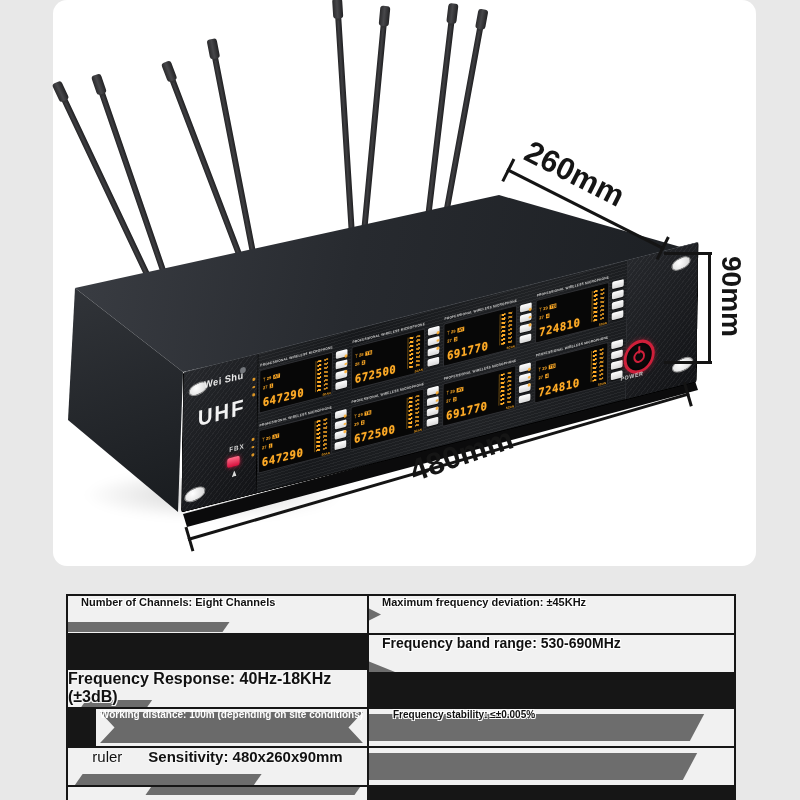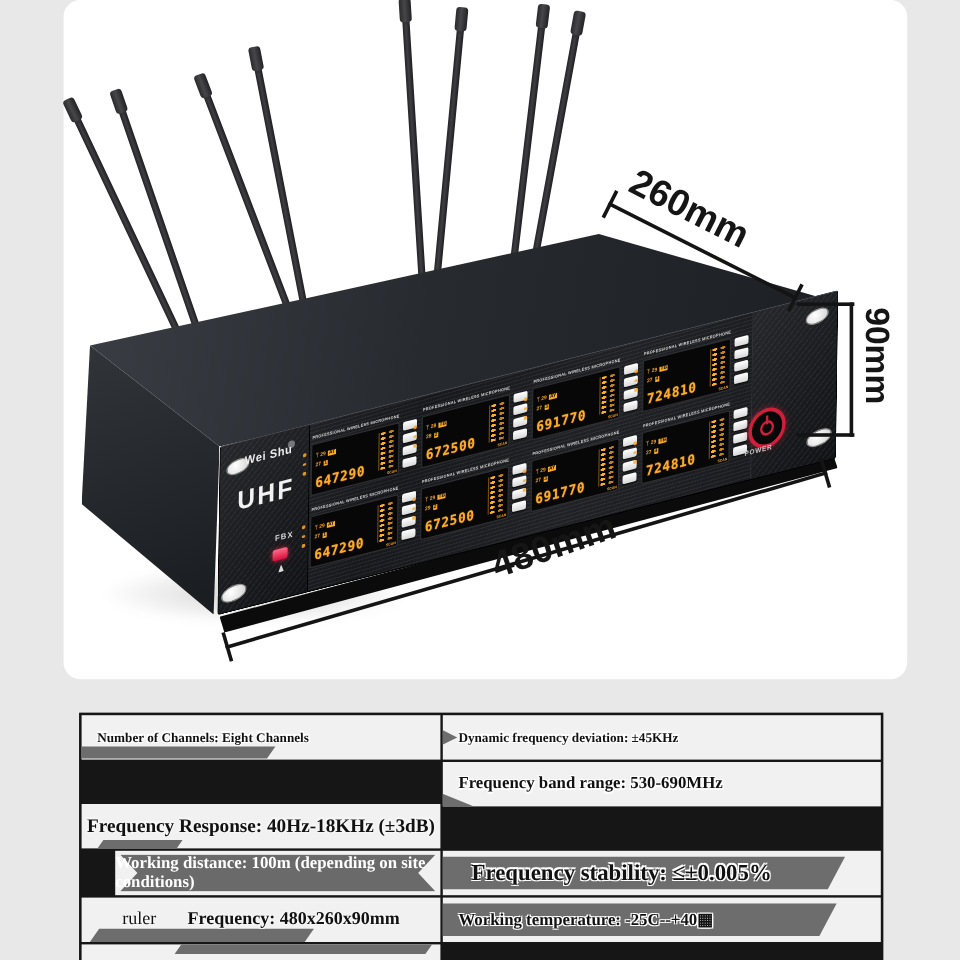--- a/index.html
+++ b/index.html
@@ -76,21 +76,21 @@
   .dline-90::before,.dline-90::after{content:"";position:absolute;left:-44px;width:48px;height:3px;background:#141414;}
   .dline-90::before{top:0;}
   .dline-90::after{bottom:0;}
   .dim-label{position:absolute;font-weight:bold;color:#151515;white-space:nowrap;}
   .dim-480{left:355px;top:437px;font-size:31px;transform:rotate(-19deg);}
   .dim-260{left:468px;top:156px;font-size:31px;transform:rotate(27deg);}
   .dim-90{left:662px;top:256px;font-size:28px;writing-mode:vertical-rl;}
 
   
   .spec{position:absolute;left:66px;top:594px;width:666px;border:2px solid #161616;background:#161616;display:grid;grid-template-columns:299px 1fr;gap:2px;}
-  .cell{position:relative;background:#f1f1f1;height:37px;display:flex;align-items:center;overflow:hidden;font-family:Liberation Serif, serif;}
+  .cell{position:relative;background:#f1f1f1;height:37px;display:flex;align-items:flex-start;overflow:hidden;}
   .cell span{position:relative;z-index:1;}
   .cell-l{padding-left:13px;font-weight:bold;color:#111;
     text-shadow:-1px -1px 0 #fff,1px -1px 0 #fff,-1px 1px 0 #fff,1px 1px 0 #fff;}
   .cell-r{justify-content:center;font-weight:bold;color:#111;
     text-shadow:-1px -1px 0 #f6f6f6,1px -1px 0 #f6f6f6,-1px 1px 0 #f6f6f6,1px 1px 0 #f6f6f6;}
   .cell-r.dark{color:#ffffff;text-shadow:none;}
   .cell-r.dark::before{content:"";position:absolute;left:1.5%;right:1.5%;top:3px;bottom:3px;background:#6a6a6a;clip-path:polygon(0 0,100% 0,94.5% 50%,100% 100%,0 100%,5.5% 50%);}
   .prefix{font-weight:normal;margin-right:26px;}
   
   .rib{position:absolute;background:#6d6d6d;z-index:0;}
@@ -352,44 +352,43 @@
     <div class="dim-label dim-90">90mm</div>
   </div>
 
   <div class="spec">
       <div class="cell cell-l rL0" style="font-size: 11px;">
         <i class="rib"></i>
         <span>Number of Channels: Eight Channels</span>
       </div>
       <div class="cell cell-l rL1" style="font-size: 11px;">
         <i class="rib"></i>
-        <span>Dynamic frequency deviation: ±45KHz</span>
+        <span>Maximum frequency deviation: ±45KHz</span>
       </div>
       <div class="cell cell-r rR1" style="font-size: 16px; margin-top: 35px;">
         <i class="rib"></i>
         <span class="val">Frequency Response: 40Hz-18KHz (±3dB)</span>
       </div>
       <div class="cell cell-l rL2" style="font-size: 14px;">
         <i class="rib"></i>
         <span>Frequency band range: 530-690MHz</span>
       </div>
-      <div class="cell cell-r rR2 dark" style="font-size: 14px; margin-left: 28px;">
+      <div class="cell cell-r rR2 dark" style="font-size: 10px; margin-left: 28px;">
         <i class="rib"></i>
         <span class="val">Working distance: 100m (depending on site conditions)</span>
       </div>
-      <div class="cell cell-l rL3" style="font-size: 19px; padding-left: 24px;">
+      <div class="cell cell-l rL3" style="font-size: 10px; padding-left: 24px;">
         <i class="rib"></i>
         <span>Frequency stability: ≤±0.005%</span>
       </div>
       <div class="cell cell-r rR3" style="font-size: 15px;">
         <i class="rib"></i>
         <span class="prefix">ruler</span>
-        <span class="val">Frequency: 480x260x90mm</span>
+        <span class="val">Sensitivity: 480x260x90mm</span>
       </div>
       <div class="cell cell-l rL4" style="font-size: 14px;">
         <i class="rib"></i>
-        <span>Working temperature: -25C--+40▦</span>
       </div>
       <div class="cell cell-r rR4" style="font-size: 19px;">
         <i class="rib"></i>
       </div>
     </div>
 </div>
 
 </body></html>

